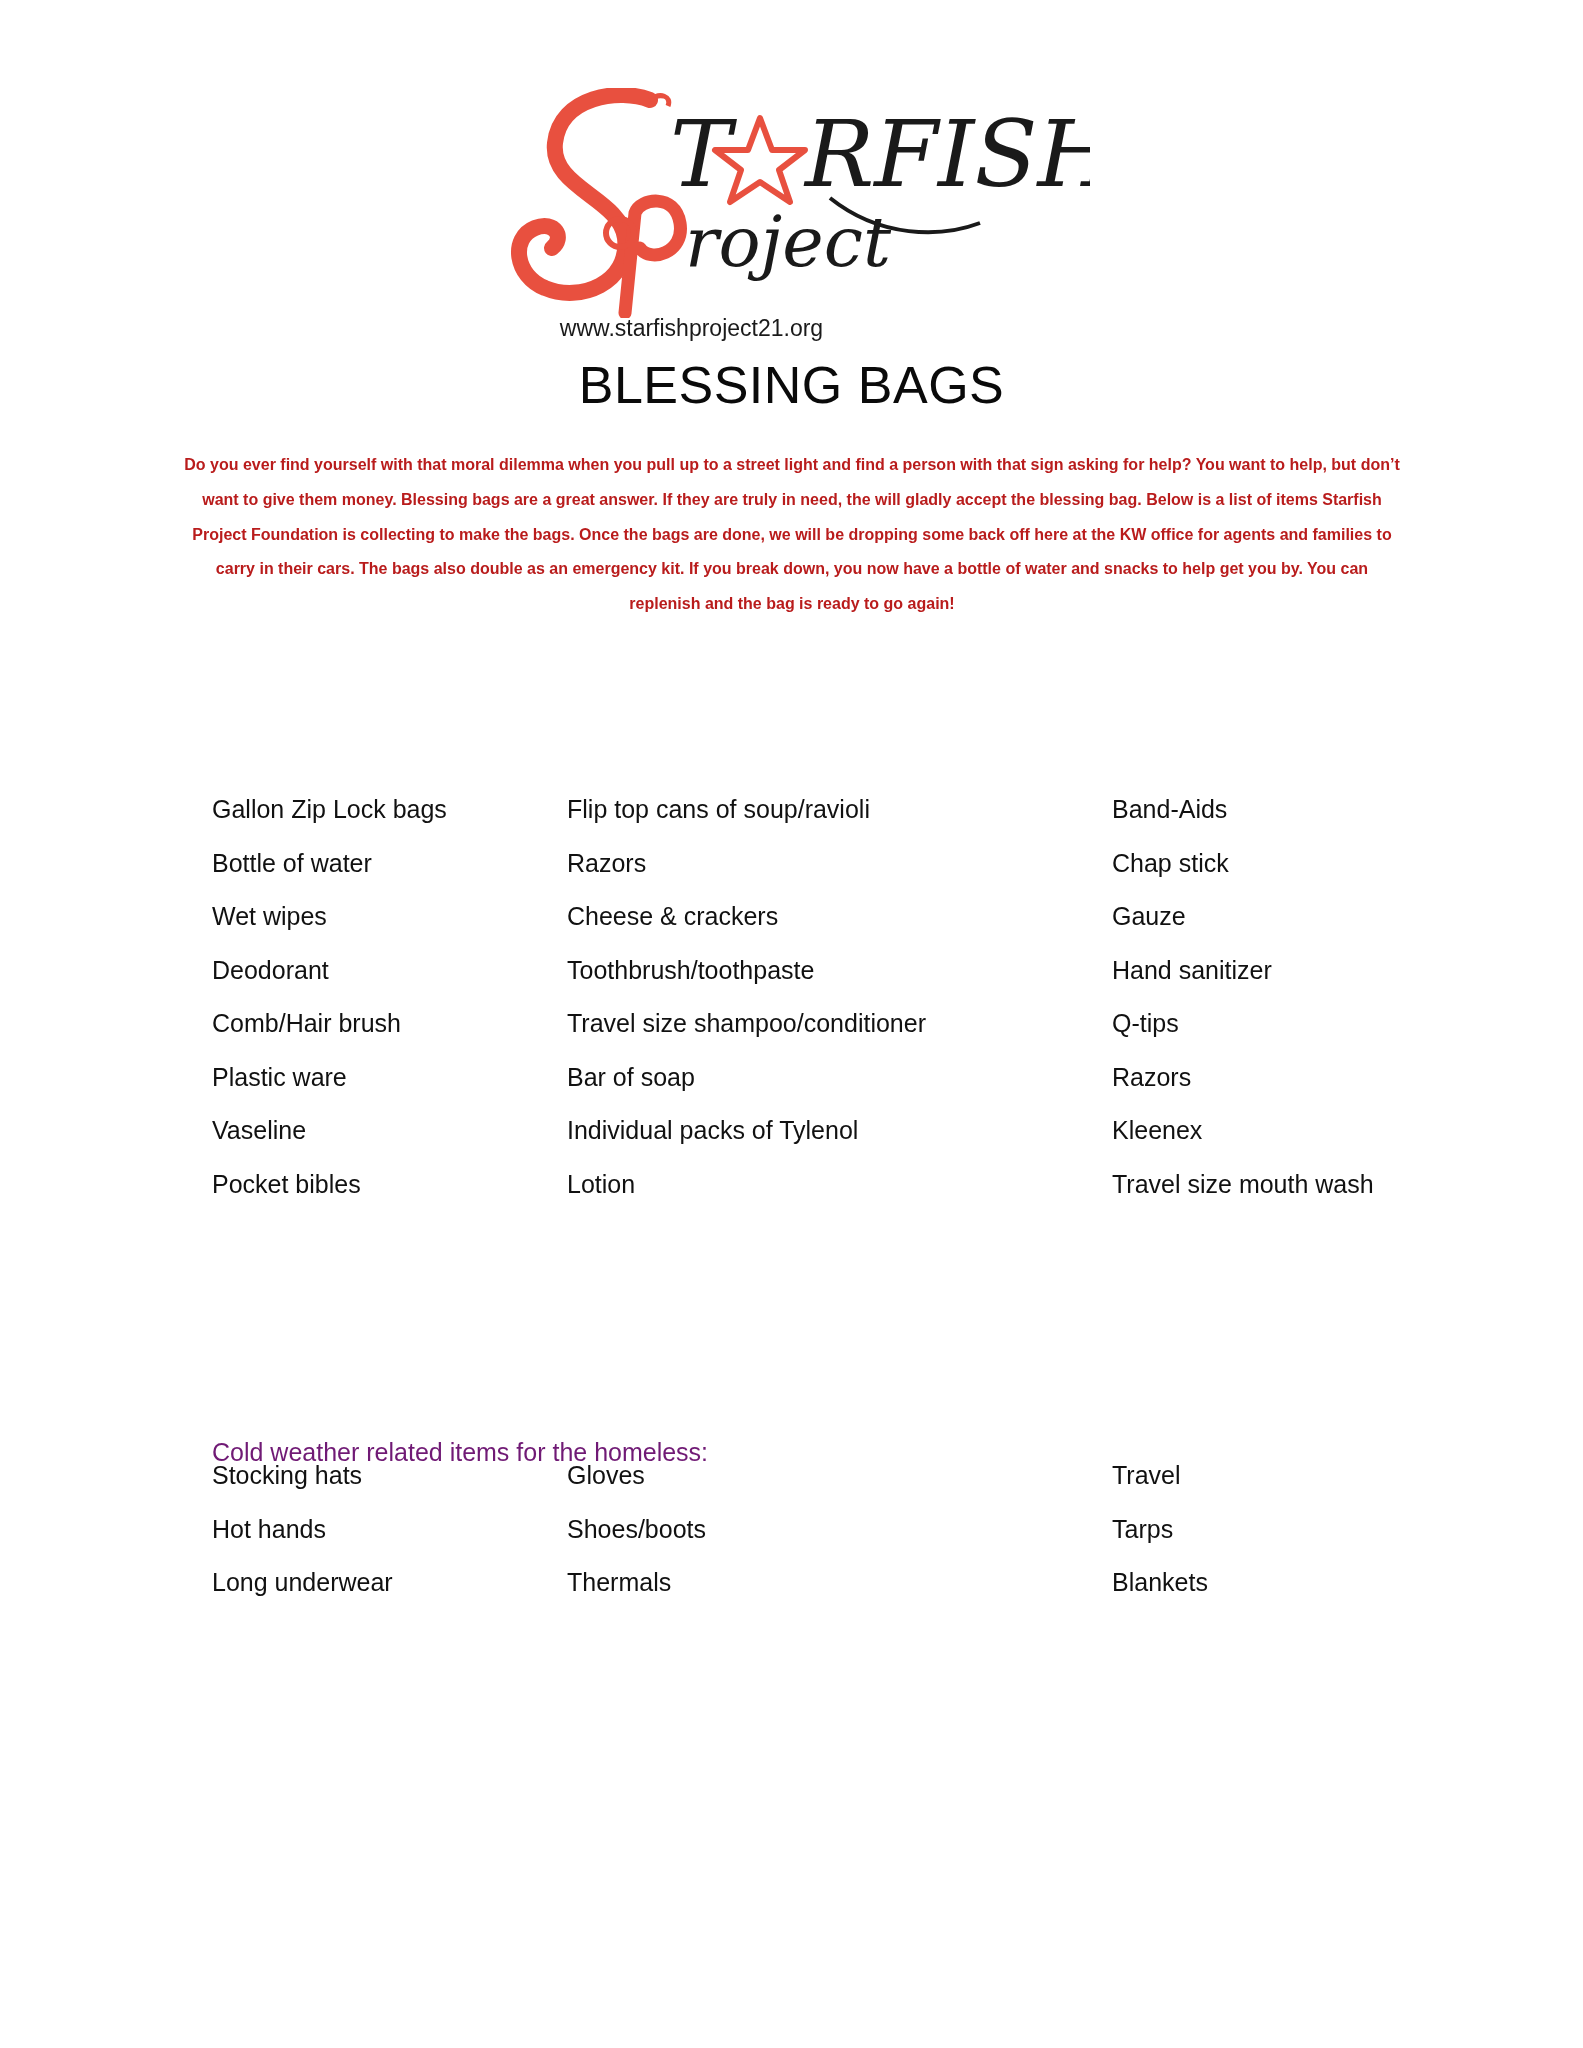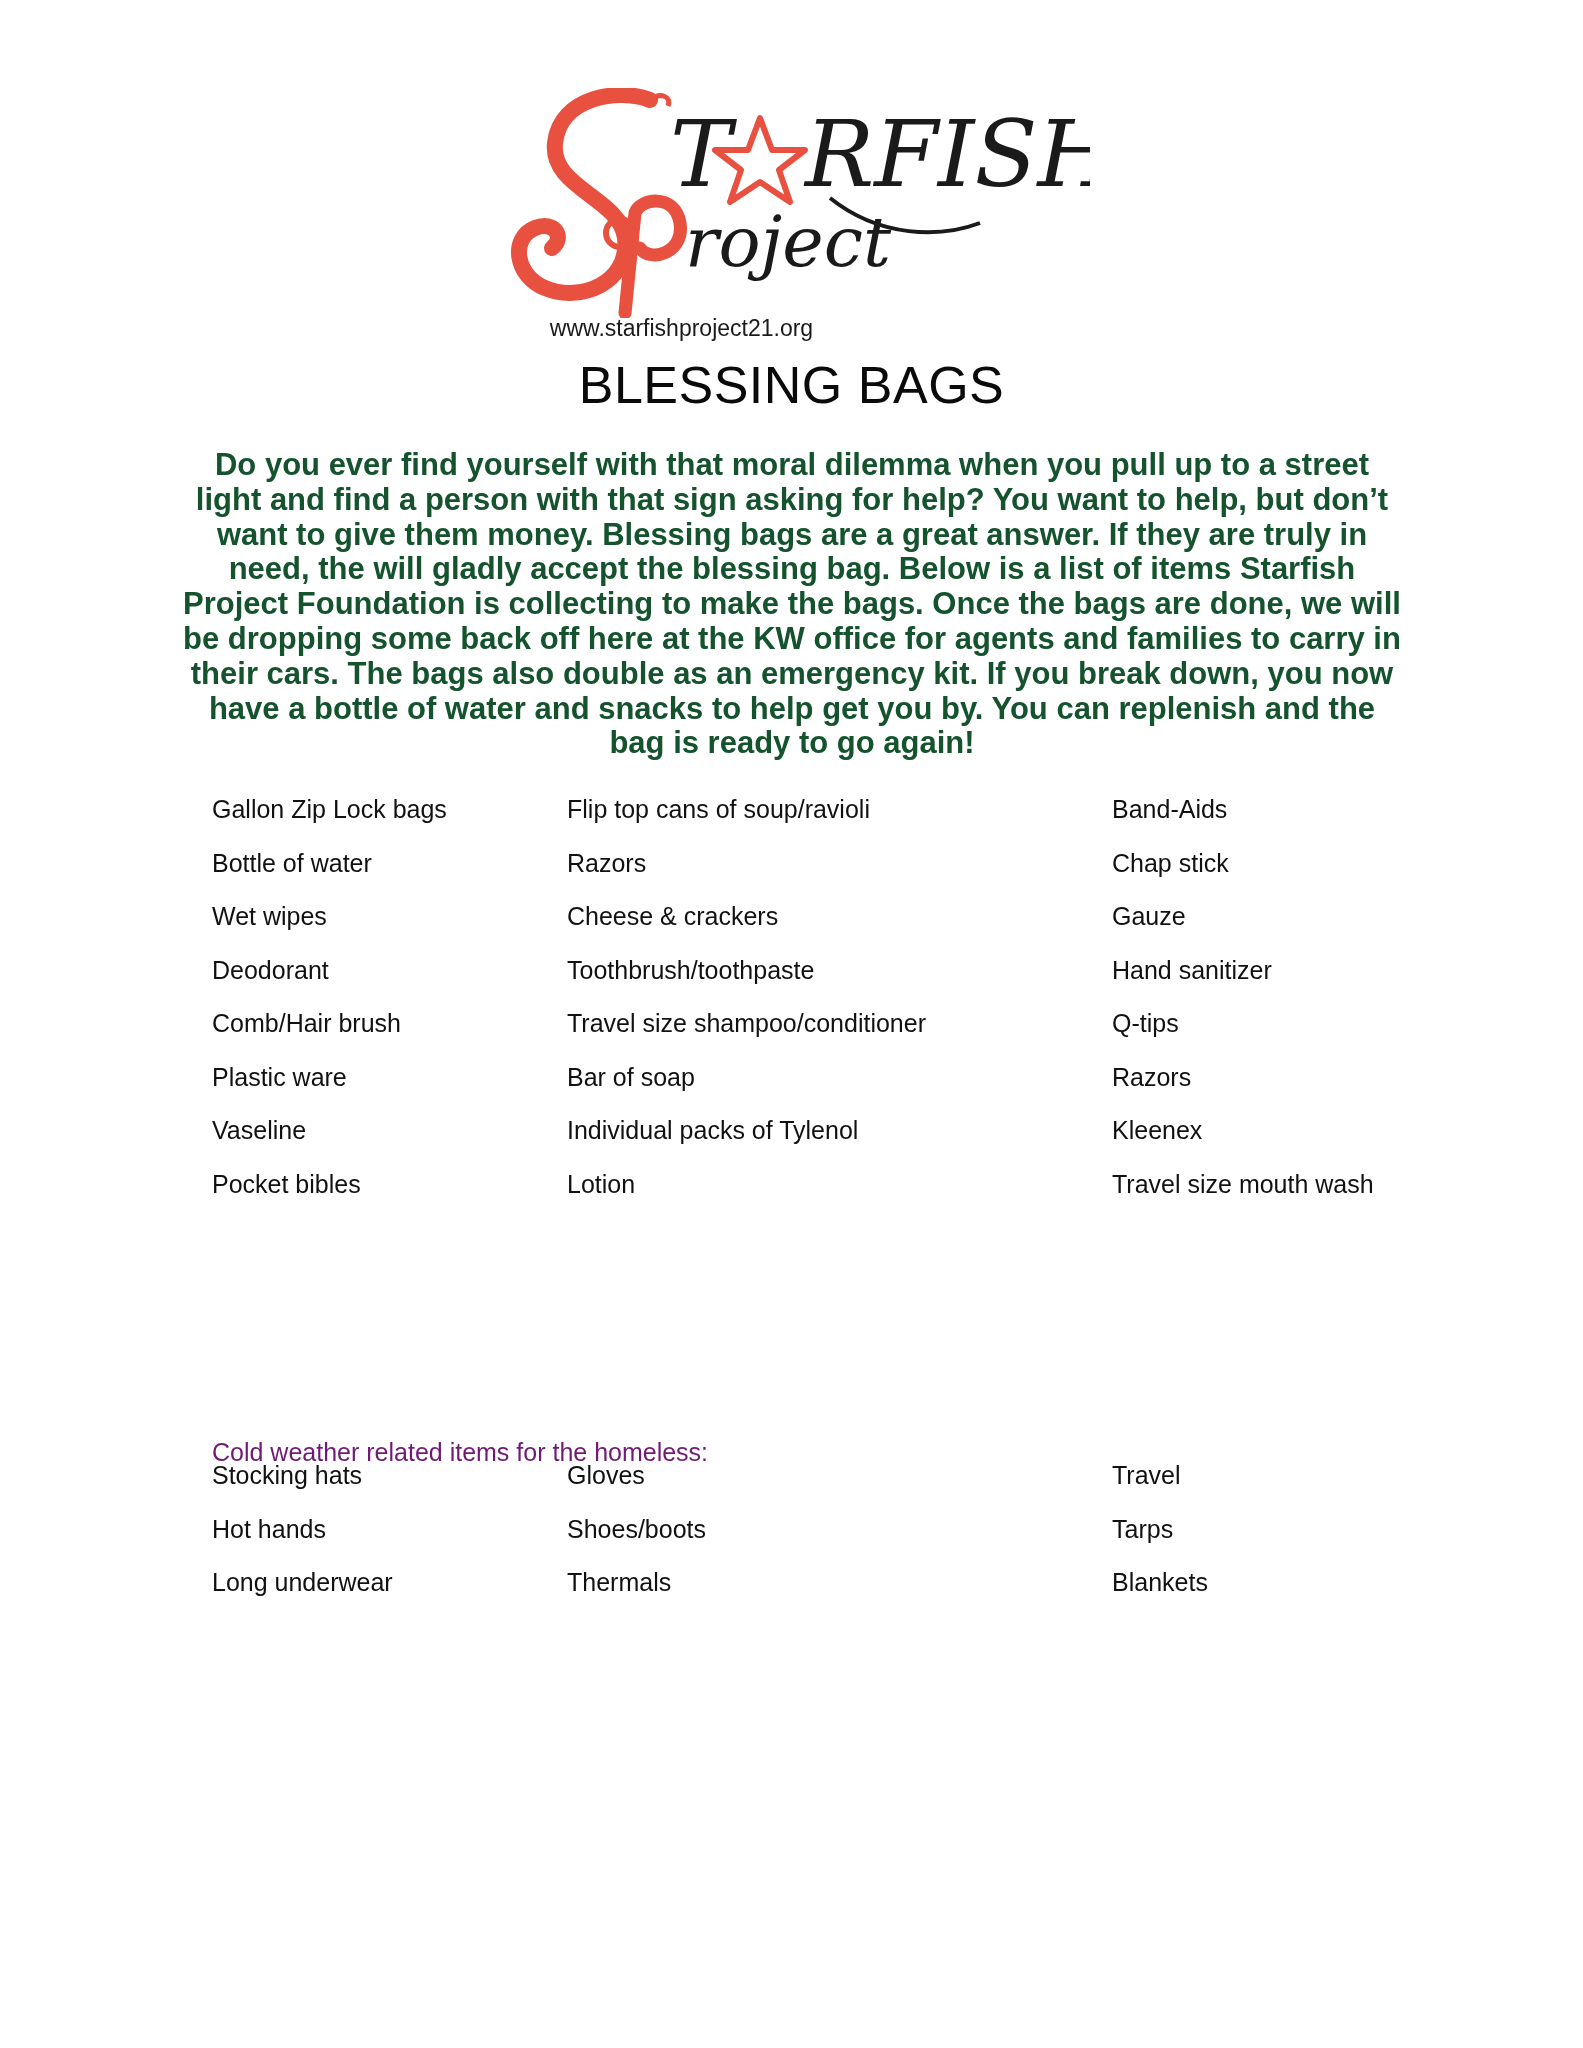--- a/index.html
+++ b/index.html
@@ -1,25 +1,25 @@
 <!DOCTYPE html>
 <html><head>
   <meta charset="utf-8">
   <style>
     html, body { margin: 0; padding: 0; background: #ffffff; }
     body { width: 1583px; height: 2048px; position: relative; overflow: hidden; color: #111; font-family: "Liberation Sans", sans-serif; }
 
     .logo { position: absolute; left: 500px; top: 88px; width: 590px; height: 230px; }
     .logo svg { width: 100%; height: 100%; }
 
-    .url { position: absolute; left: 6px; width: 1351px; top: 315px; text-align: center; font-size: 23px; color: #1a1a1a; }
+    .url { position: absolute; left: 16px; width: 1351px; top: 315px; text-align: center; font-size: 23px; color: #1a1a1a; }
 
     .title { position: absolute; left: 0; width: 1583px; top: 355px; text-align: center; font-size: 52px; font-weight: normal; letter-spacing: 0.5px; color: #0a0a0a; }
 
-    .intro { position: absolute; left: 180px; width: 1224px; top: 448px; text-align: center; font-size: 31px; line-height: 34.8px; font-weight: bold; color: #14532d; }
+    .intro { position: absolute; left: 180px; width: 1224px; top: 448px; text-align: center; font-size: 16px; line-height: 34.8px; font-weight: bold; color: #b91c1c; }
 
     .list { position: absolute; left: 0; top: 795px; width: 1520px; }
     .row { position: relative; height: 53.5px; }
     .cell { position: absolute; top: 0; font-size: 25px; color: #111; white-space: nowrap; }
     .c1 { left: 212px; }
     .c2 { left: 567px; }
     .c3 { left: 1112px; }
 
     .cold-title { position: absolute; left: 212px; top: 1438px; font-size: 25px; color: #701a75; }
     .cold { position: absolute; left: 0; top: 1461px; width: 1583px; }

